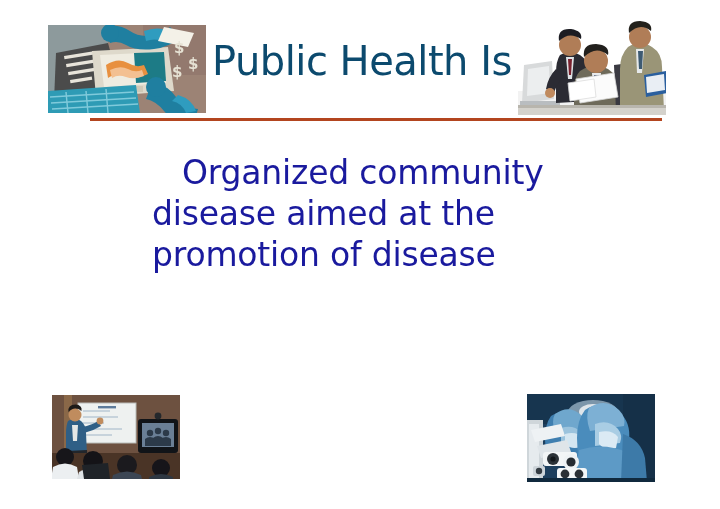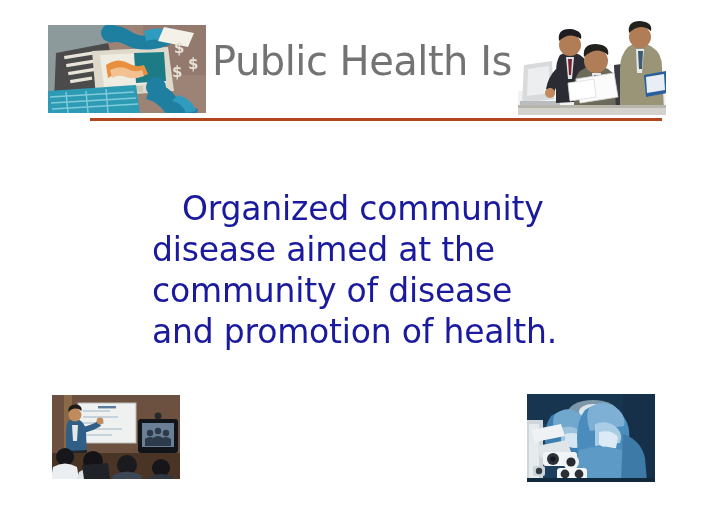--- a/index.html
+++ b/index.html
@@ -48,21 +48,21 @@
     background: #ffffff;
   }
 
   .slide-title {
     position: absolute;
     left: 212px;
     top: 33px;
     width: 300px;
     height: 60px;
     line-height: 56px;
-    color: #737373;
+    color: #0c4a6e;
     font-size: 40px;
     font-weight: 400;
     letter-spacing: -0.5px;
     white-space: nowrap;
     font-family: "DejaVu Sans", "Liberation Sans", sans-serif;
   }
 
   .header-rule {
     position: absolute;
     left: 90px;
@@ -79,21 +79,21 @@
     top: 152px;
     width: 470px;
     color: #1a1a9e;
     font-size: 33px;
     line-height: 41px;
     font-weight: 400;
     letter-spacing: -0.2px;
     font-family: "DejaVu Sans", "Liberation Sans", sans-serif;
   }
   .body-text .line { white-space: nowrap; display: block; }
-  .body-text .line.first { text-indent: 30px; margin-top: 36px; }
+  .body-text .line.first { text-indent: 30px; }
 
   
   .photo-bottom-left {
     position: absolute;
     left: 52px;
     top: 395px;
     width: 128px;
     height: 84px;
     overflow: hidden;
     background: #6a4b35;
@@ -219,22 +219,21 @@
         <rect x="0" y="88" width="148" height="3" fill="#b8b5ad"></rect>
       </svg>
     </div>
 
     <div class="header-rule"></div>
   </div>
 
   <div class="body-text">
     <span class="line first">Organized community</span>
     <span class="line">disease aimed at the</span>
-    <span class="line">community of disease</span>
-    <span class="line">and promotion of health.</span>
+    <span class="line">promotion of disease</span>
   </div>
 
   <div class="photo-bottom-left">
     <svg width="128" height="84" viewBox="0 0 128 84">
       <rect x="0" y="0" width="128" height="84" fill="#5c4433"></rect>
 
       <rect x="0" y="0" width="128" height="58" fill="#6d5140"></rect>
       <rect x="12" y="0" width="8" height="58" fill="#8a6848"></rect>
 
       <rect x="26" y="8" width="58" height="40" fill="#eef1f0" stroke="#b9bcb8" stroke-width="1"></rect>

